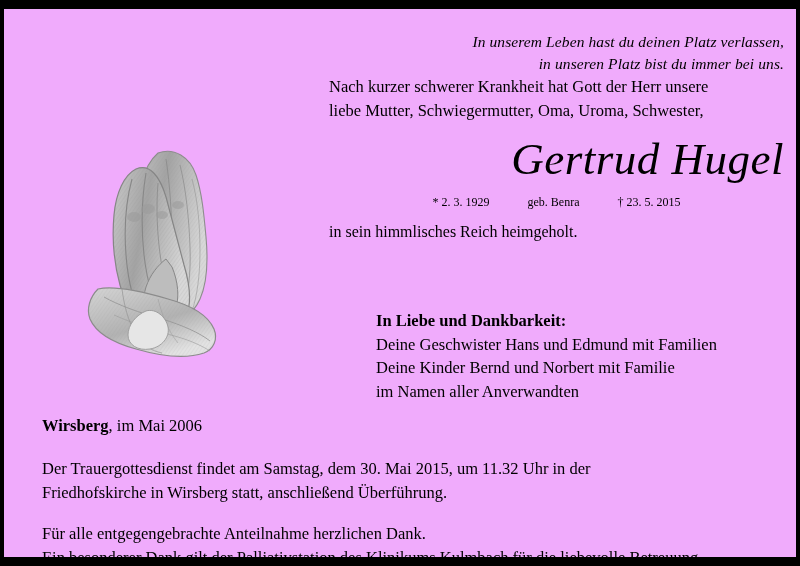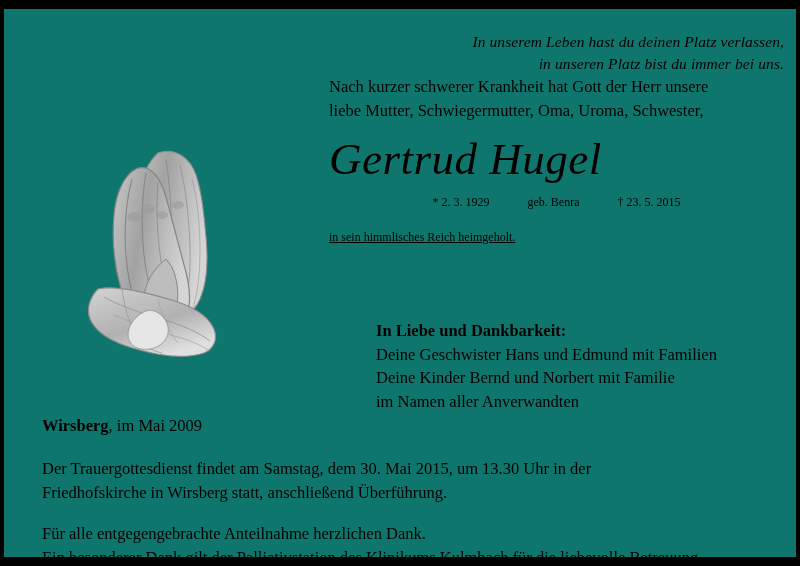--- a/index.html
+++ b/index.html
@@ -23,21 +23,21 @@
     border-top: 9px solid #000000;
     border-bottom: 9px solid #000000;
     border-left: 4px solid #000000;
     border-right: 4px solid #000000;
     overflow: hidden;
   }
   .sheet {
     position: relative;
     width: 100%;
     height: 100%;
-    background: #0f766e;
+    background: #f0abfc;
   }
 
   
   .hands-wrap {
     position: absolute;
     left: 58px;
     top: 130px;
     width: 180px;
     height: 230px;
     pointer-events: none;
@@ -62,55 +62,53 @@
     text-align: right;
     letter-spacing: .1px;
   }
   .intro {
     font-size: 16.5px;
     line-height: 1.44;
     text-align: left;
   }
   .deceased-name {
     margin-top: 13px;
-    text-align: left;
+    text-align: right;
     font-style: italic;
     font-size: 45px;
     line-height: 1.05;
     letter-spacing: .5px;
     white-space: nowrap;
   }
   .dates {
     margin-top: 12px;
     text-align: center;
     font-size: 12px;
     line-height: 1.3;
   }
   .dates .sep {
     display: inline-block;
     width: 32px;
   }
   .afterlife {
-    margin-top: 19px;
-    font-size: 12px;
+    margin-top: 11px;
+    font-size: 16px;
     line-height: 1.4;
     text-align: left;
-    text-decoration: underline;
   }
 
   
   .family {
     position: absolute;
     left: 372px;
     top: 300px;
     width: 420px;
     font-size: 16.5px;
     line-height: 1.43;
     text-align: left;
-    margin-top: 10px;
   }
   .family .heading {
     font-weight: bold;
   }
 
   
   .bottom {
     position: absolute;
     left: 38px;
     top: 405px;
@@ -232,25 +230,25 @@
 
     <div class="family">
       <div class="heading">In Liebe und Dankbarkeit:</div>
       <div>Deine Geschwister Hans und Edmund mit Familien</div>
       <div>Deine Kinder Bernd und Norbert mit Familie</div>
       <div>im Namen aller Anverwandten</div>
     </div>
 
     <div class="bottom">
       <div class="place-line">
-        <span class="place">Wirsberg</span><span>, im Mai 2009</span>
+        <span class="place">Wirsberg</span><span>, im Mai 2006</span>
       </div>
 
       <div class="service">
-        <div>Der Trauergottesdienst findet am Samstag, dem 30. Mai 2015, um 13.30 Uhr in der</div>
+        <div>Der Trauergottesdienst findet am Samstag, dem 30. Mai 2015, um 11.32 Uhr in der</div>
         <div>Friedhofskirche in Wirsberg statt, anschließend Überführung.</div>
       </div>
 
       <div class="thanks">
         <div>Für alle entgegengebrachte Anteilnahme herzlichen Dank.</div>
         <div>Ein besonderer Dank gilt der Palliativstation des Klinikums Kulmbach für die liebevolle Betreuung.</div>
       </div>
     </div>
 
   </div>

